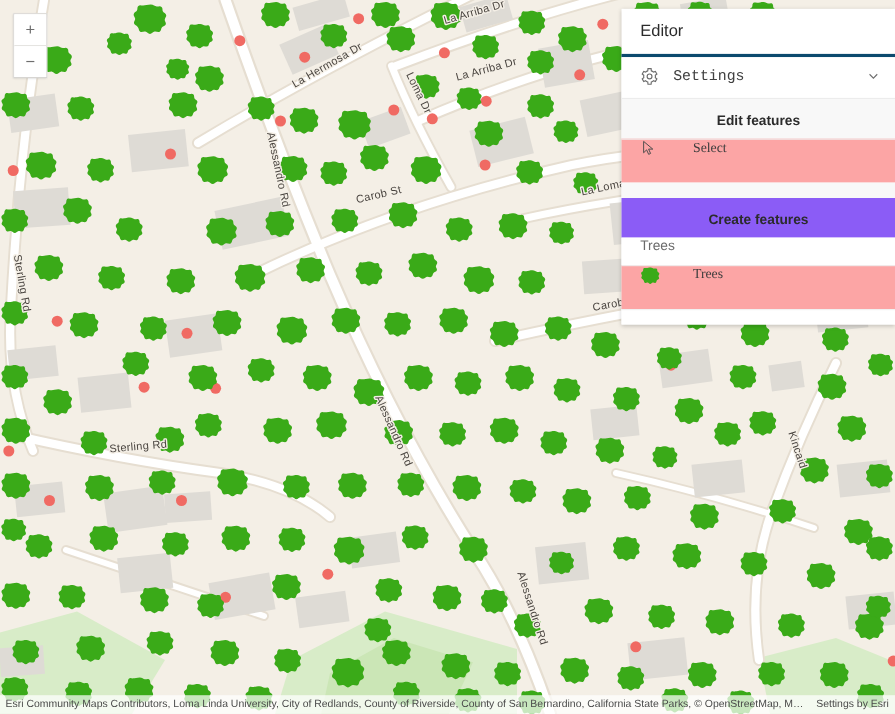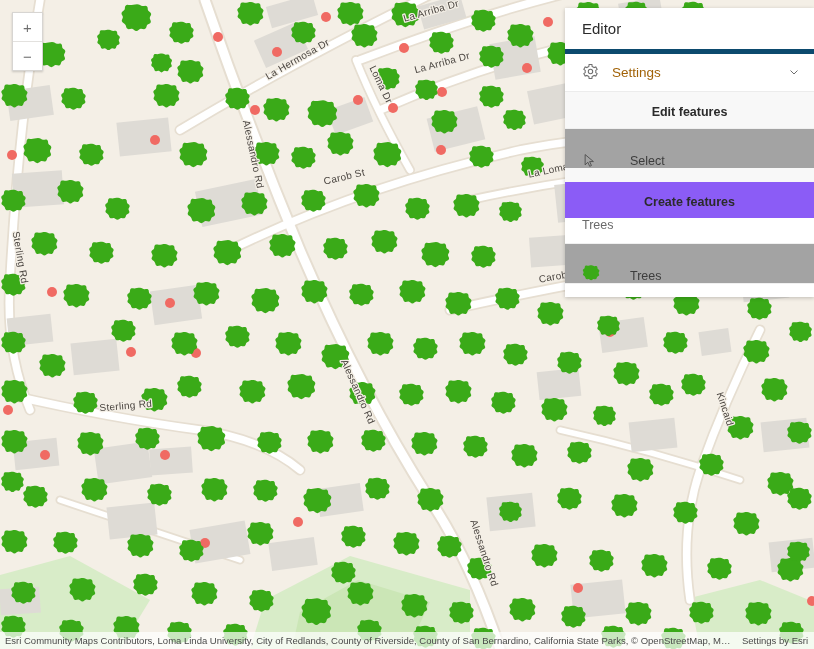--- a/index.html
+++ b/index.html
@@ -91,38 +91,39 @@
     color: #323232;
   }
   #editor-header {
     height: 41px;
     display: flex;
     align-items: center;
     padding: 0 0 0 17px;
     font-size: 15px;
     font-weight: 400;
     color: #2b2b2b;
-    border-bottom: 5px solid #0c4a6e;
+    border-bottom: 3px solid #0c4a6e;
   }
   .panel-row {
     display: flex;
     align-items: center;
     height: 37px;
     padding: 0 14px 0 17px;
     cursor: pointer;
     background: #ffffff;
   }
   #settings-row {
     border-bottom: 1px solid #ececec;
   }
   #settings-row .row-label {
     margin-left: 13px;
     flex: 1;
-    color: #a16207;
+    color: #404040;
     font-size: 13.5px;
+    font-family: Liberation Mono, monospace;
   }
   .chev {
     color: #6e6e6e;
     font-size: 11px;
     line-height: 1;
   }
   .section-head {
     padding: 13px 17px 9px 17px;
     font-size: 12.5px;
     font-weight: bold;
@@ -132,26 +133,27 @@
   }
   .section-head.plain { background: #8b5cf6; }
   .section-sub {
     padding: 0 17px 11px 17px;
     font-size: 12.5px;
     color: #6a6a6a;
     background: #ffffff;
   }
   .tool-row {
     display: flex;
-    align-items: flex-end;
+    align-items: flex-start;
     height: 39px;
     padding: 0 17px;
     cursor: pointer;
-    background: #a3a3a3;
+    background: #fca5a5;
     border-top: 1px solid #f0f0f0;
+    font-family: Liberation Serif, serif;
   }
   .tool-row .icon-slot {
     width: 22px;
     display: flex;
     align-items: center;
     justify-content: flex-start;
   }
   .tool-row .tool-label {
     margin-left: 26px;
     font-size: 12.5px;

